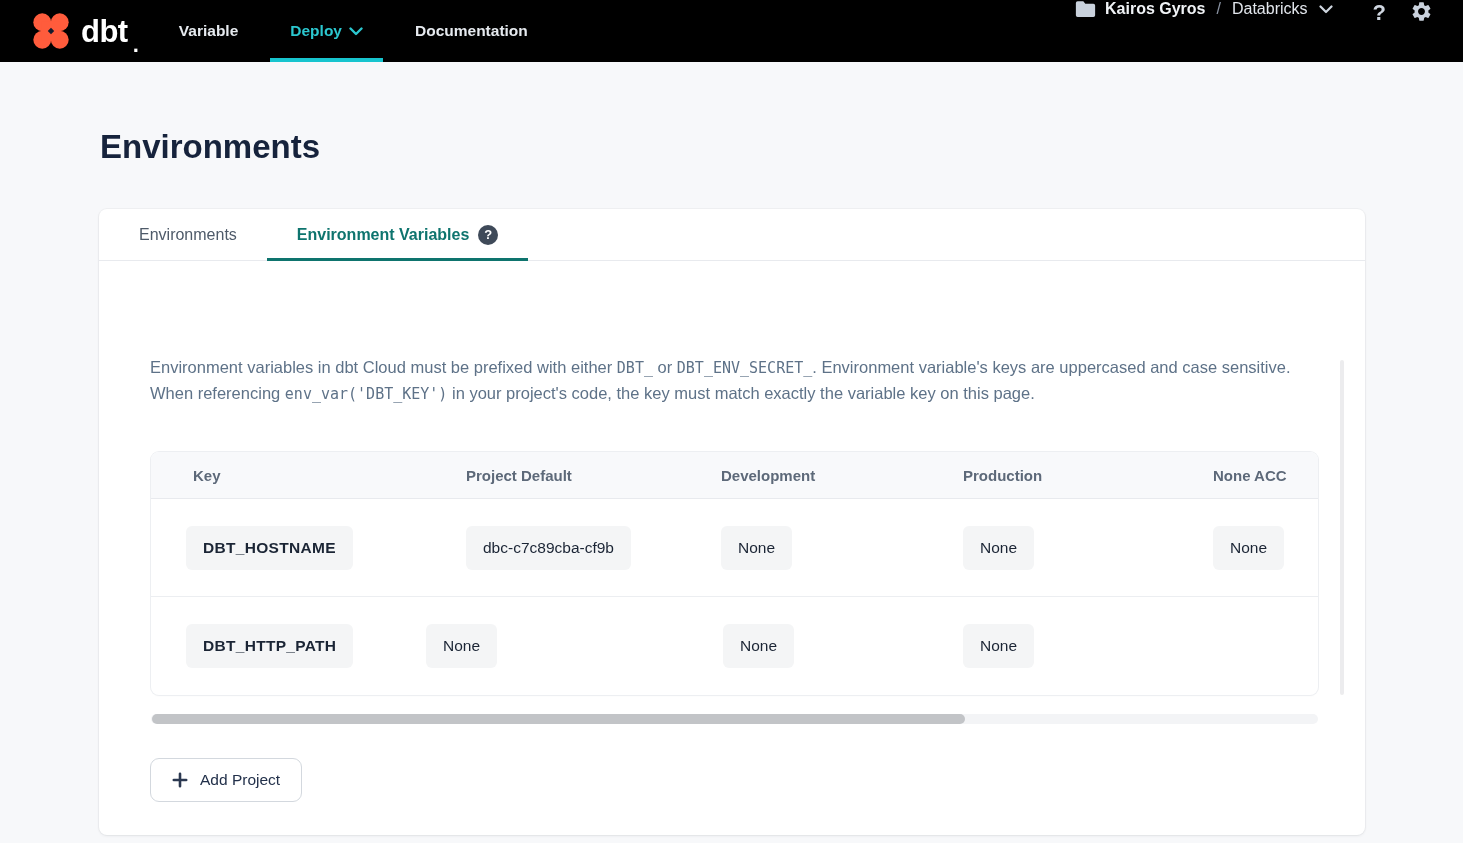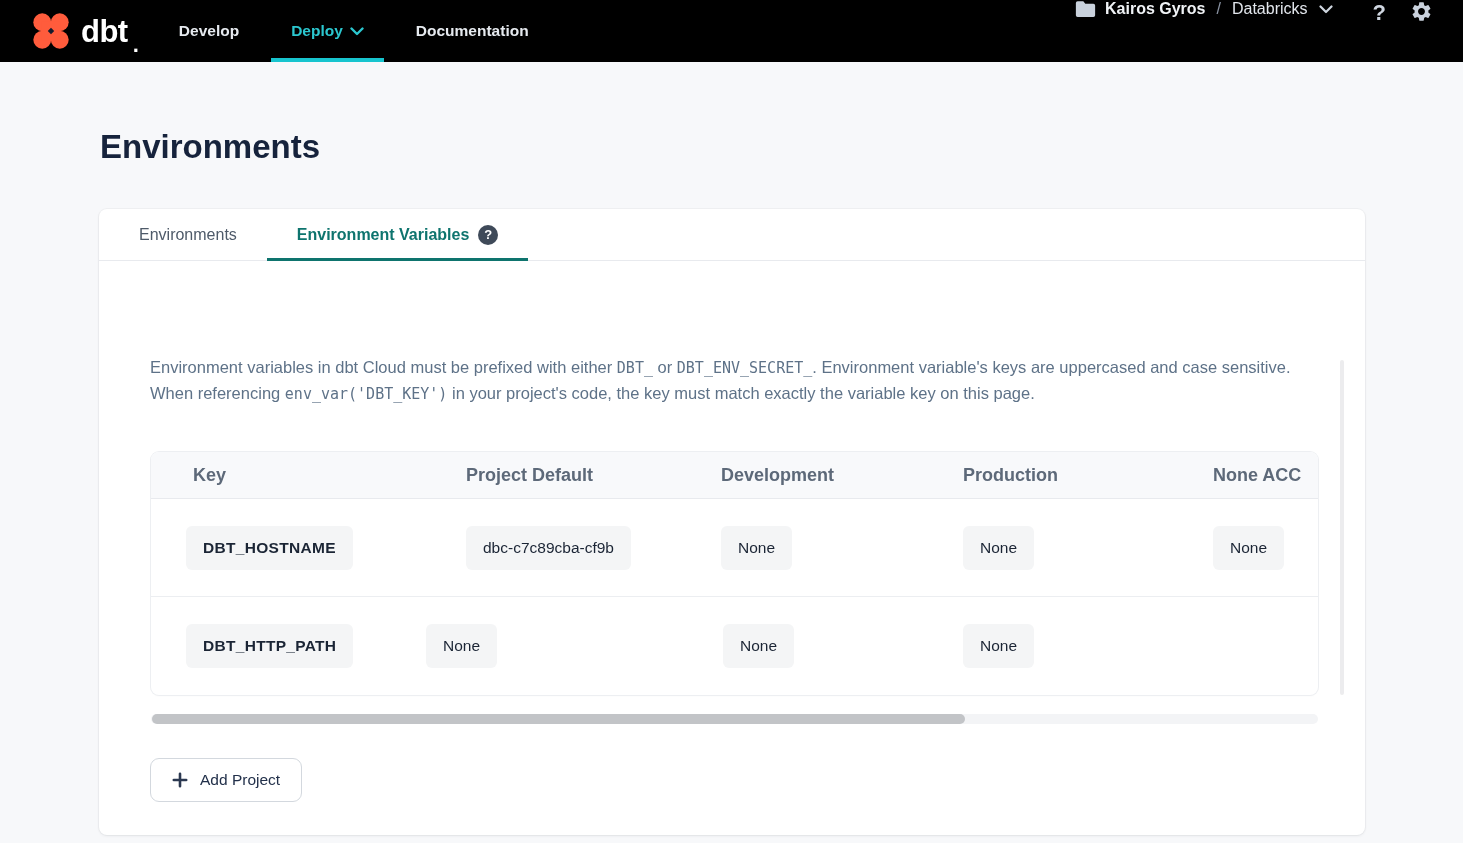--- a/index.html
+++ b/index.html
@@ -90,21 +90,21 @@
     border-radius:8px; overflow:hidden; background:#fff;
     box-shadow:0 0 0 1px #edeff2, 0 1px 2px rgba(0,0,0,.04);
   }
   .thead, .trow {
     display:grid;
     grid-template-columns:265px 295px 240px 250px 1fr;
     align-items:center;
   }
   .thead {
     height:47px; background:#f8f9fb; border-bottom:1px solid #e8eaee;
-    font-size:18px; font-weight:700; color:#5d6979;
+    font-size:15px; font-weight:700; color:#5d6979;
   }
   .trow { height:98px; border-bottom:1px solid #eceef1; }
   .trow:last-child { border-bottom:none; }
   .c1 { padding-left:35px; }
   .thead .c1 { padding-left:42px; }
   .c2 { padding-left:50px; }
   .c3 { padding-left:10px; }
   .c4 { padding-left:12px; }
   .c5 { padding-left:12px; }
   .pill {
@@ -149,21 +149,21 @@
         </g>
         <rect x="10.7" y="10.7" width="2.6" height="2.6" transform="rotate(45 12 12)" fill="#131b2d"></rect>
       </svg>
     </span>
     <span class="brand-text">dbt</span>
     <span class="brand-dot">.</span>
   </div>
 
   <nav class="nav-links">
     <div class="nav-item">
-      <span>Develop</span>
+      <span>Variable</span>
     </div>
     <div class="nav-item active">
       <span>Deploy</span>
       <span style="display:flex;">
         <svg width="14" height="9" viewBox="0 0 14 9">
             <path d="M1.5 1.5 L7 7 L12.5 1.5" fill="none" stroke="#2bc7cf" stroke-width="2.4" stroke-linecap="round" stroke-linejoin="round"></path>
           </svg>
       </span>
     </div>
     <div class="nav-item">

